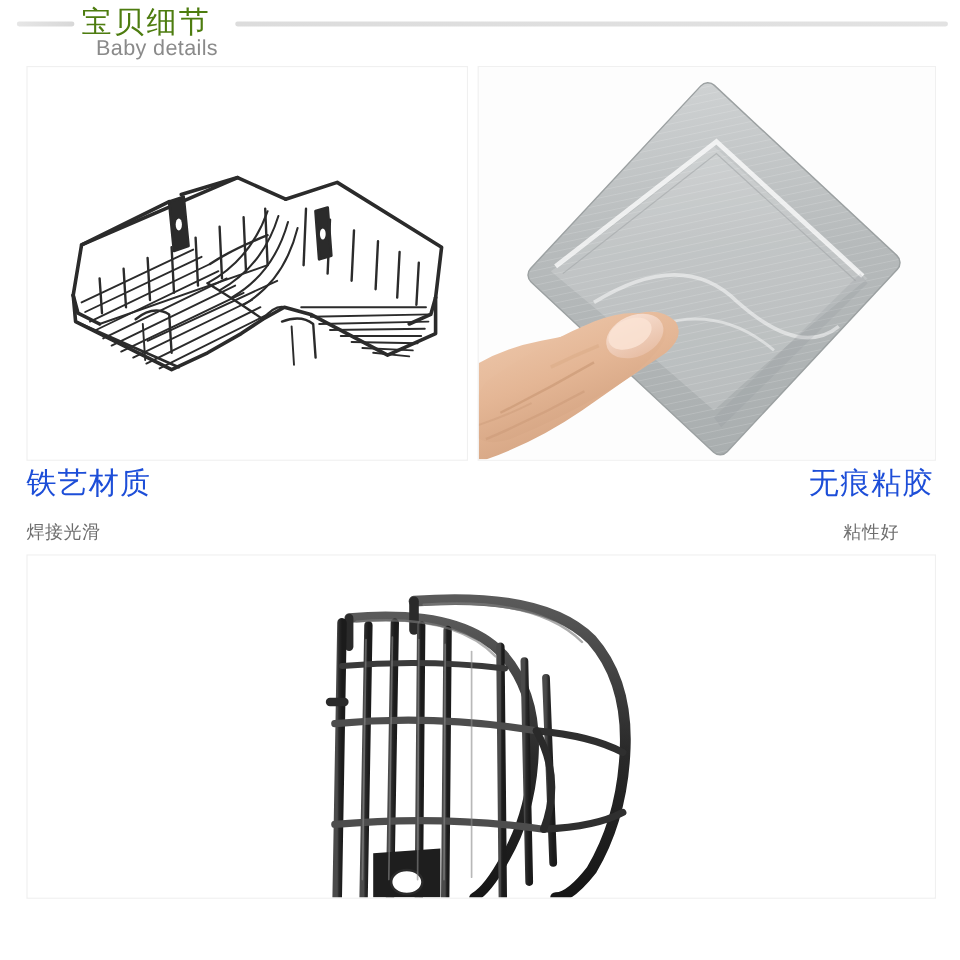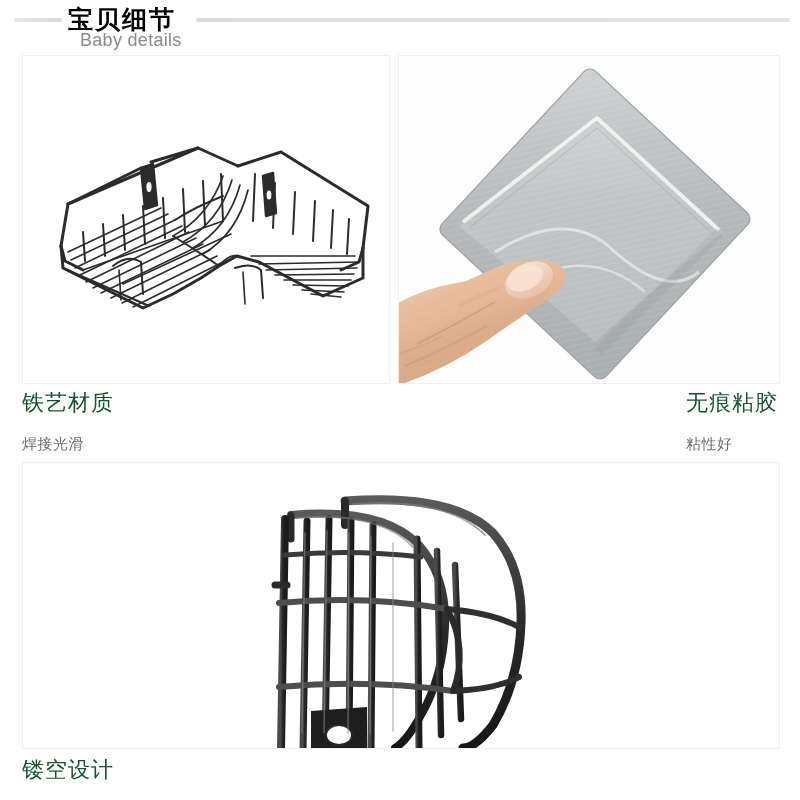--- a/index.html
+++ b/index.html
@@ -13,39 +13,39 @@
   .page{position:relative;width:800px;height:800px;}
 
   
   .header{position:absolute;left:0;top:0;width:800px;height:50px;}
   .rule{position:absolute;height:4px;border-radius:2px;
         background:linear-gradient(to right,#e6e6e6,#d8d8d8);}
   .rule.left{left:14px;top:18px;width:48px;}
   .rule.right{left:196px;top:18px;width:594px;
         background:linear-gradient(to right,#dcdcdc,#e2e2e2);}
   .hdr-cn{position:absolute;left:68px;top:5px;font-size:25px;line-height:28px;
-        color:#000000;letter-spacing:2px;font-weight:700;white-space:nowrap;}
+        color:#4d7c0f;letter-spacing:2px;font-weight:400;white-space:nowrap;}
   .hdr-en{position:absolute;left:80px;top:33px;font-size:18px;line-height:15px;
         color:#8a8a8a;letter-spacing:.3px;white-space:nowrap;}
 
   
   .panel{position:absolute;background:#ffffff;border:1px solid #f0f0f0;
          overflow:hidden;}
   .panel.p1{left:22px;top:55px;width:366px;height:327px;}
   .panel.p2{left:398px;top:55px;width:380px;height:327px;}
   .panel.p3{left:22px;top:462px;width:756px;height:285px;}
 
   
   .cap{position:absolute;}
-  .cap .t1{font-size:22px;line-height:30px;color:#14532d;letter-spacing:1px;
+  .cap .t1{font-size:25px;line-height:30px;color:#1d4ed8;letter-spacing:1px;
            white-space:nowrap;}
   .cap .t2{font-size:15px;line-height:20px;color:#6e6e6e;letter-spacing:.5px;
            white-space:nowrap;margin-top:16px;}
   .cap.c1{left:22px;top:388px;text-align:left;}
-  .cap.c2{right:22px;top:388px;text-align:left;}
+  .cap.c2{right:22px;top:388px;text-align:center;}
   .cap.c3{left:22px;top:755px;text-align:left;}
 
   
   .art{position:absolute;left:0;top:0;width:100%;height:100%;}
   .art svg{display:block;width:100%;height:100%;}
 
   
   .patch-wrap{position:absolute;left:0;top:0;width:100%;height:100%;
       background:#fdfdfd;}
 </style>
@@ -296,17 +296,14 @@
             <path d="M348 74 L347 270"></path>
             <path d="M370 80 L370 268"></path>
           </g>
           <path d="M330 41 Q424 34 462 72" stroke="#7e7e7e" stroke-width="2" opacity="0.65"></path>
           <path d="M274 55 Q356 48 390 84" stroke="#7e7e7e" stroke-width="2" opacity="0.6"></path>
         </g>
       </svg>
     </div>
   </div>
 
-  <div class="cap c3">
-    <div class="t1">镂空设计</div>
-  </div>
 
 </div>
 
 </body></html>

